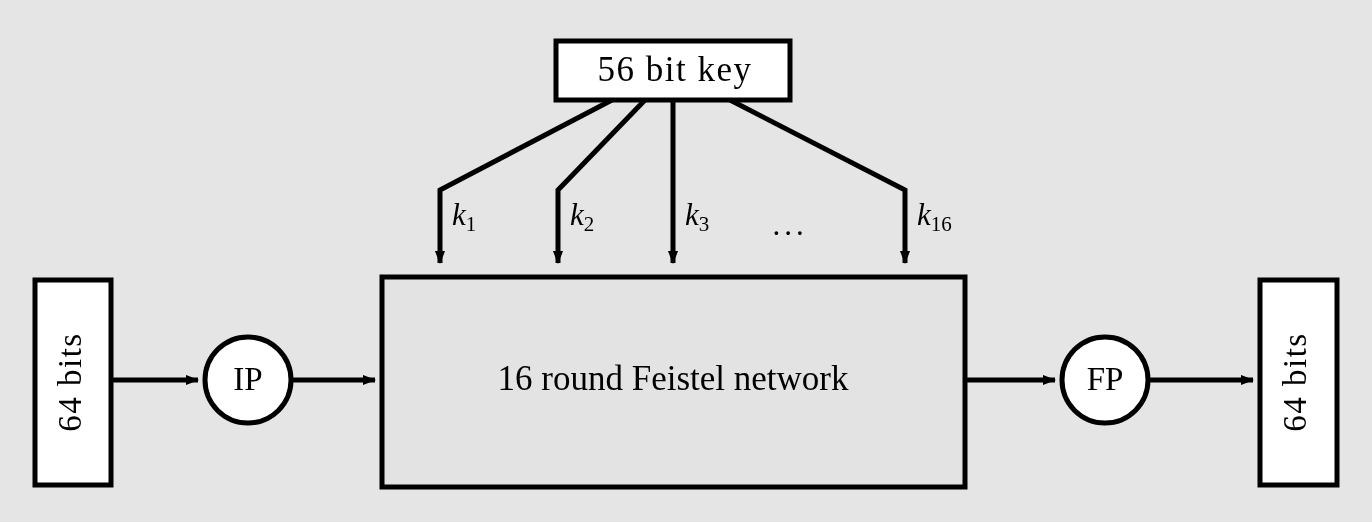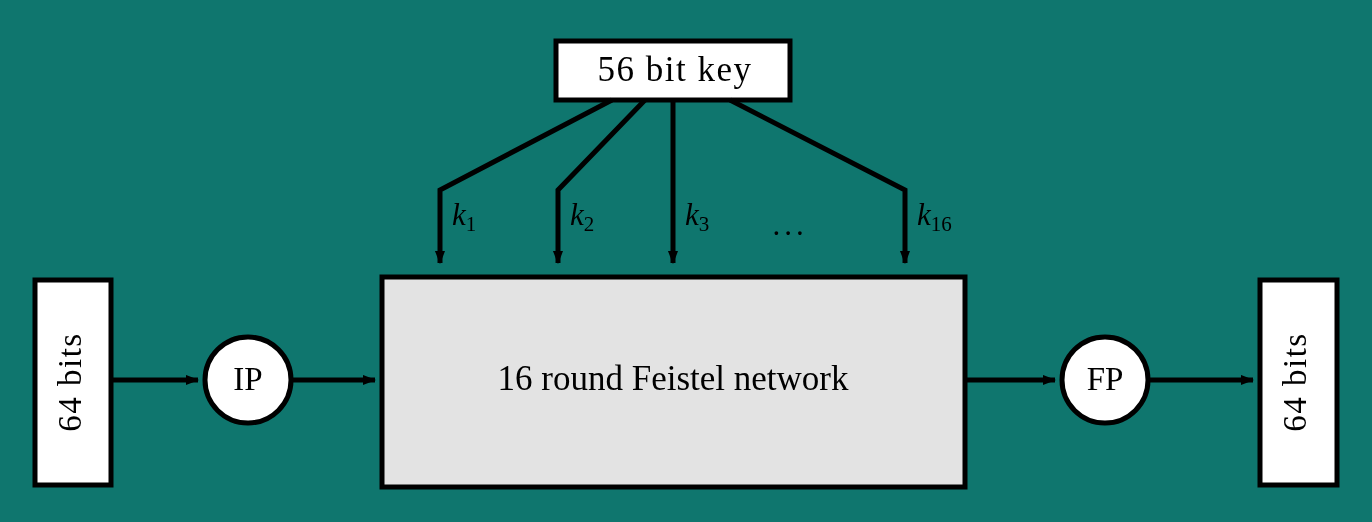--- a/index.html
+++ b/index.html
@@ -11,21 +11,21 @@
   body {
     width: 1372px;
     height: 522px;
     overflow: hidden;
     font-family: "Liberation Serif", "DejaVu Serif", serif;
   }
   #diagram-root {
     position: relative;
     width: 1372px;
     height: 522px;
-    background: #0f766e;
+    background: #e5e5e5;
   }
   svg#des-diagram {
     display: block;
     width: 1372px;
     height: 522px;
   }
   .stroke-shape {
     fill: none;
     stroke: #000000;
     stroke-width: 5;

